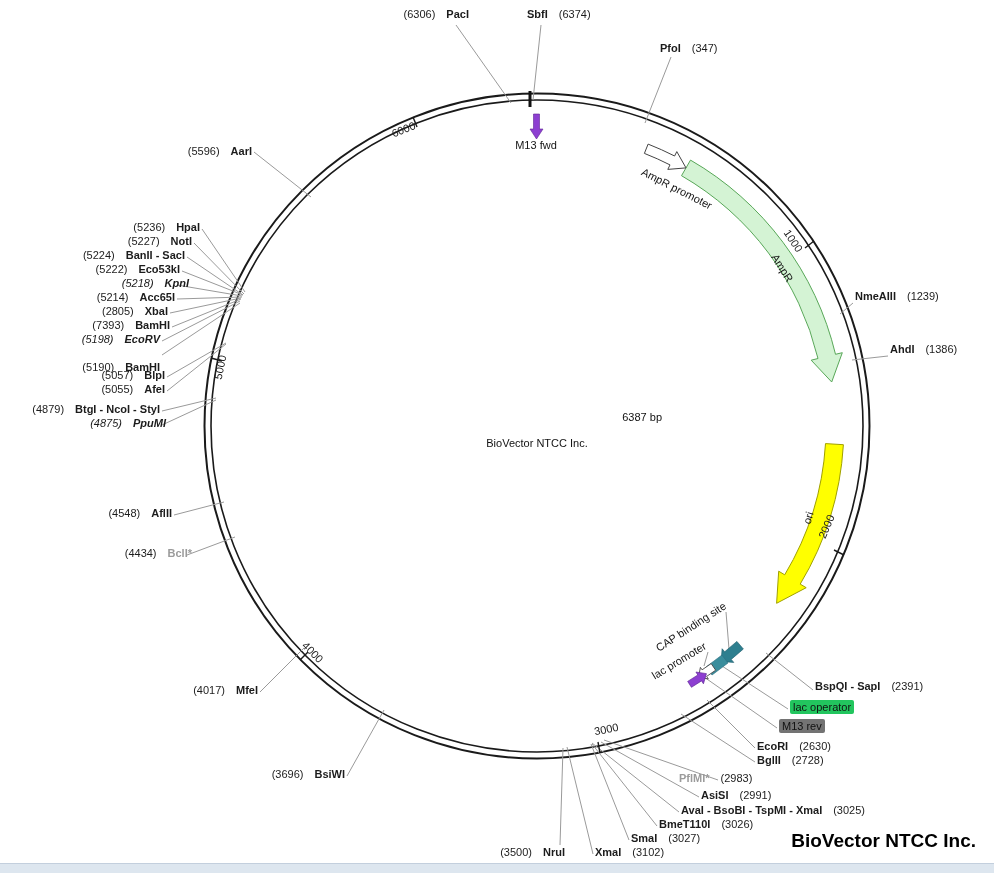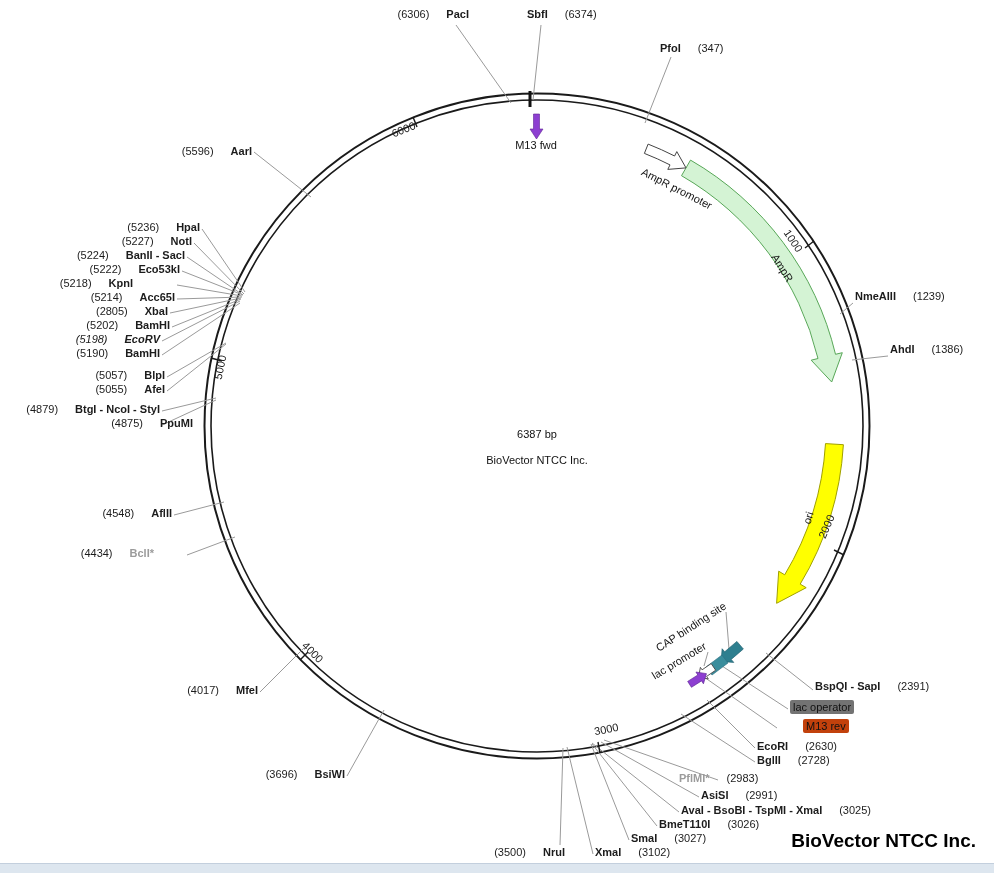--- a/index.html
+++ b/index.html
@@ -3,30 +3,30 @@
 <meta charset="utf-8">
 <style>
   html,body{margin:0;padding:0;background:#ffffff;}
   .stage{position:relative;width:994px;height:873px;background:#fff;overflow:hidden;
          font-family:"Liberation Sans",sans-serif;}
   .stage svg{position:absolute;left:0;top:0;}
   svg text{font-family:"Liberation Sans",sans-serif;font-size:11px;fill:#1c1c1c;}
   svg text.tickNum{fill:#222;}
   svg text.featLbl{fill:#141414;}
   .site{position:absolute;font-size:11px;line-height:13px;color:#1c1c1c;white-space:nowrap;}
-  .site span:first-child{margin-right:17px;}
+  .site span:first-child{margin-right:11px;}
   .site .nm{font-weight:700;}
   .site.grey .nm{color:#9b9b9b;}
   .hl{position:absolute;font-size:11px;line-height:14px;padding:0 3px;border-radius:2px;
       color:#111;white-space:nowrap;}
-  .hl.lacop{background:#737373;}
-  .hl.m13rev{background:#c2410c;margin-left:24px;}
+  .hl.lacop{background:#22c55e;}
+  .hl.m13rev{background:#737373;}
   .center{position:absolute;left:412px;top:408px;width:250px;text-align:center;color:#111;}
   .center .nm{font-weight:700;font-size:15px;}
-  .center .bp{font-size:11px;margin-top:20px;}
+  .center .bp{font-size:11px;margin-top:3px;text-align:right;}
   .center .co{font-size:11px;margin-top:14px;}
   .wm{position:absolute;right:18px;top:830px;font-size:19px;font-weight:700;color:#000;}
   .strip{position:absolute;left:0;bottom:0;width:994px;height:9px;background:#dde6ef;
          border-top:1px solid #c3cfdd;}
 </style>
 </head>
 <body>
 
 <div class="stage">
 
@@ -111,32 +111,32 @@
     <text class="featLbl" transform="translate(812,519) rotate(-73)" text-anchor="middle">ori</text>
     <text class="featLbl" transform="translate(693,630) rotate(-33)" text-anchor="middle">CAP binding site</text>
     <text class="featLbl" transform="translate(681,664) rotate(-31)" text-anchor="middle">lac promoter</text>
     <text class="featLbl" x="536" y="149" text-anchor="middle">M13 fwd</text>
   </svg>
 
   <div class="site" style="right:525px;top:8px;"><span class="pos">(6306)</span><span class="nm">PacI</span></div>
   <div class="site" style="right:429px;top:846px;"><span class="pos">(3500)</span><span class="nm">NruI</span></div>
   <div class="site" style="right:649px;top:768px;"><span class="pos">(3696)</span><span class="nm">BsiWI</span></div>
   <div class="site" style="right:736px;top:684px;"><span class="pos">(4017)</span><span class="nm">MfeI</span></div>
-  <div class="site grey" style="right:840px;top:547px;"><span class="pos">(4434)</span><span class="nm">BclI*</span></div>
+  <div class="site grey" style="right:802px;top:547px;"><span class="pos">(4434)</span><span class="nm">BclI*</span></div>
   <div class="site" style="right:822px;top:507px;"><span class="pos">(4548)</span><span class="nm">AflII</span></div>
-  <div class="site" style="right:801px;top:417px;"><span class="pos">(4875)</span><span class="nm">PpuMI</span></div>
+  <div class="site" style="right:828px;top:417px;font-style:italic;"><span class="pos">(4875)</span><span class="nm">PpuMI</span></div>
   <div class="site" style="right:834px;top:403px;"><span class="pos">(4879)</span><span class="nm">BtgI - NcoI - StyI</span></div>
   <div class="site" style="right:829px;top:383px;"><span class="pos">(5055)</span><span class="nm">AfeI</span></div>
   <div class="site" style="right:829px;top:369px;"><span class="pos">(5057)</span><span class="nm">BlpI</span></div>
-  <div class="site" style="right:834px;top:347px;text-align:right;"><span class="pos">(5190)</span><span class="nm">BamHI</span></div>
+  <div class="site" style="right:834px;top:361px;text-align:right;"><span class="pos">(5190)</span><span class="nm">BamHI</span></div>
   <div class="site" style="right:834px;top:333px;font-style:italic;"><span class="pos">(5198)</span><span class="nm">EcoRV</span></div>
-  <div class="site" style="right:824px;top:319px;"><span class="pos">(5202)</span><span class="nm">BamHI</span></div>
+  <div class="site" style="right:824px;top:319px;"><span class="pos">(7393)</span><span class="nm">BamHI</span></div>
   <div class="site" style="right:826px;top:305px;"><span class="pos">(2805)</span><span class="nm">XbaI</span></div>
   <div class="site" style="right:819px;top:291px;"><span class="pos">(5214)</span><span class="nm">Acc65I</span></div>
-  <div class="site" style="right:861px;top:277px;"><span class="pos">(5218)</span><span class="nm">KpnI</span></div>
+  <div class="site" style="right:805px;top:277px;font-style:italic;"><span class="pos">(5218)</span><span class="nm">KpnI</span></div>
   <div class="site" style="right:814px;top:263px;"><span class="pos">(5222)</span><span class="nm">Eco53kI</span></div>
   <div class="site" style="right:809px;top:249px;"><span class="pos">(5224)</span><span class="nm">BanII - SacI</span></div>
   <div class="site" style="right:802px;top:235px;"><span class="pos">(5227)</span><span class="nm">NotI</span></div>
   <div class="site" style="right:794px;top:221px;"><span class="pos">(5236)</span><span class="nm">HpaI</span></div>
   <div class="site" style="right:742px;top:145px;"><span class="pos">(5596)</span><span class="nm">AarI</span></div>
 
   <div class="site" style="left:527px;top:8px;"><span class="nm">SbfI</span><span class="pos">(6374)</span></div>
   <div class="site" style="left:660px;top:42px;"><span class="nm">PfoI</span><span class="pos">(347)</span></div>
   <div class="site" style="left:855px;top:290px;"><span class="nm">NmeAIII</span><span class="pos">(1239)</span></div>
   <div class="site" style="left:890px;top:343px;"><span class="nm">AhdI</span><span class="pos">(1386)</span></div>

